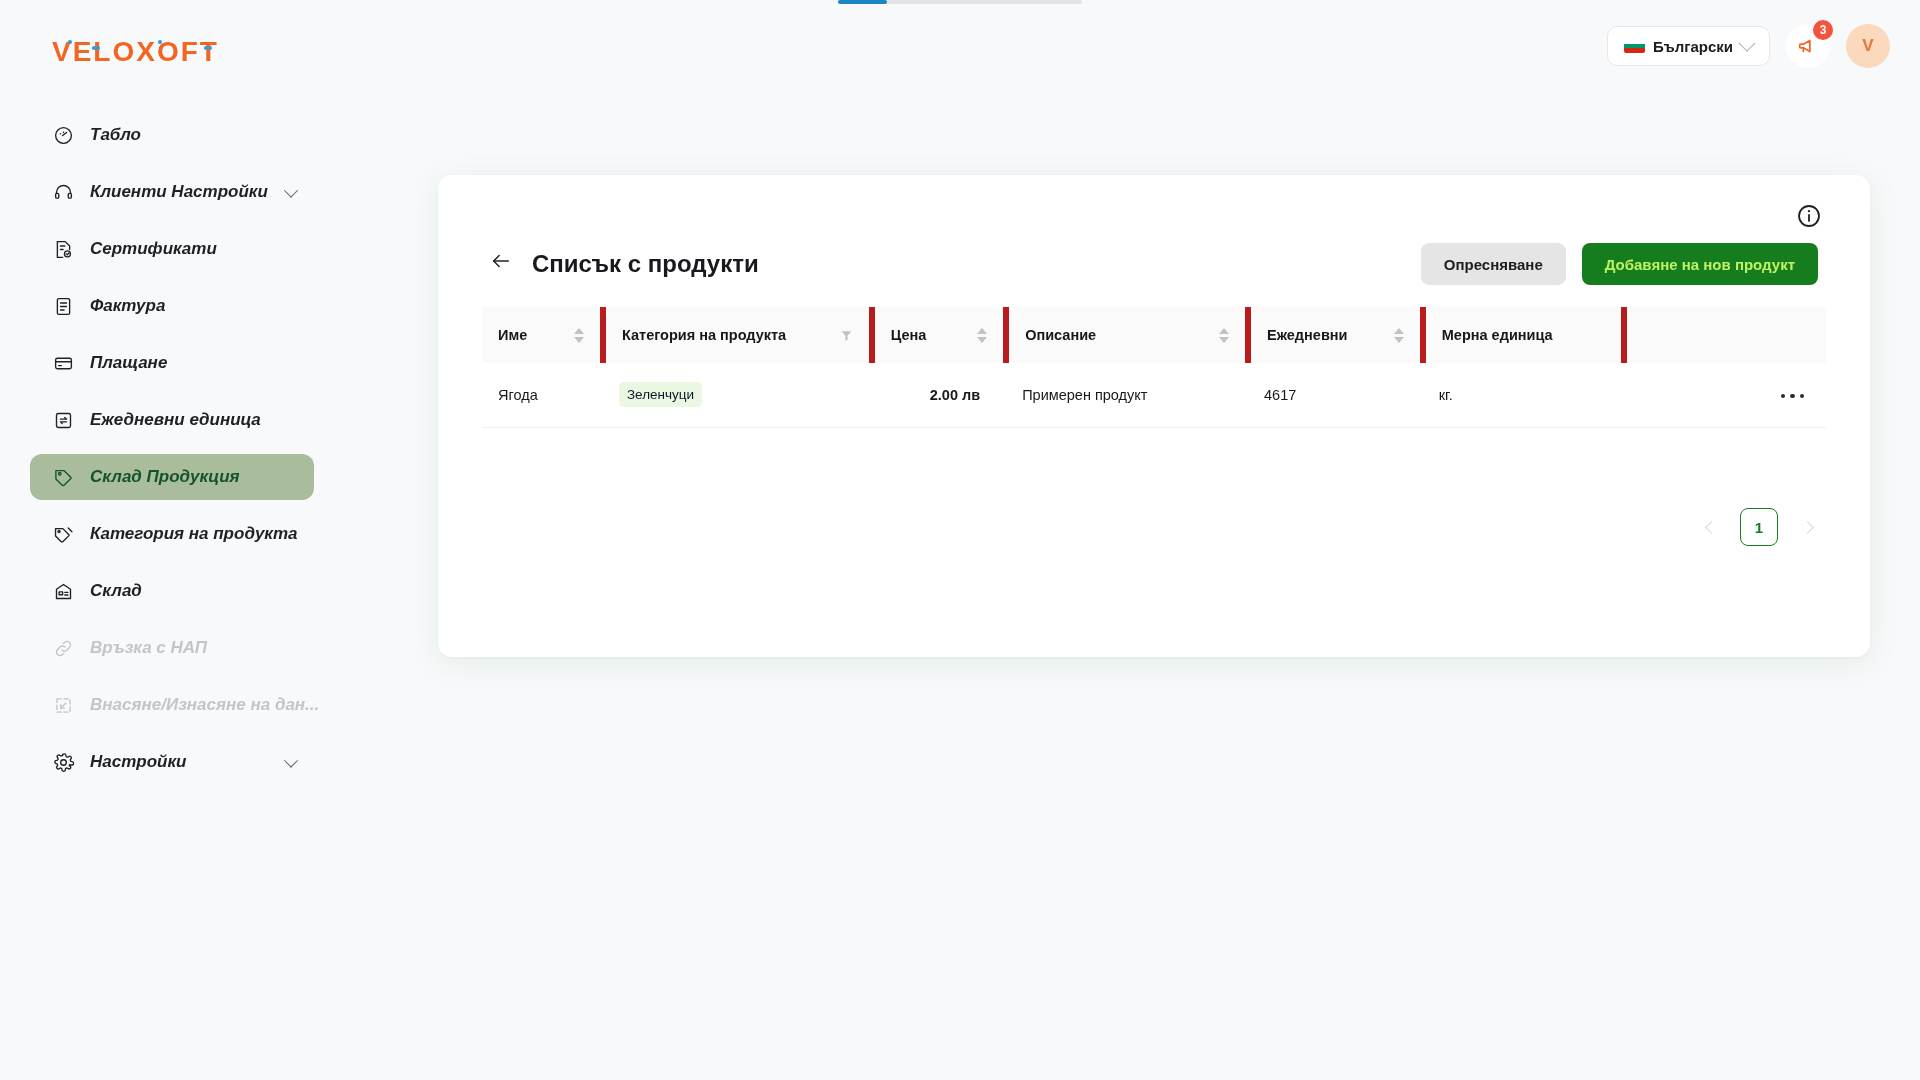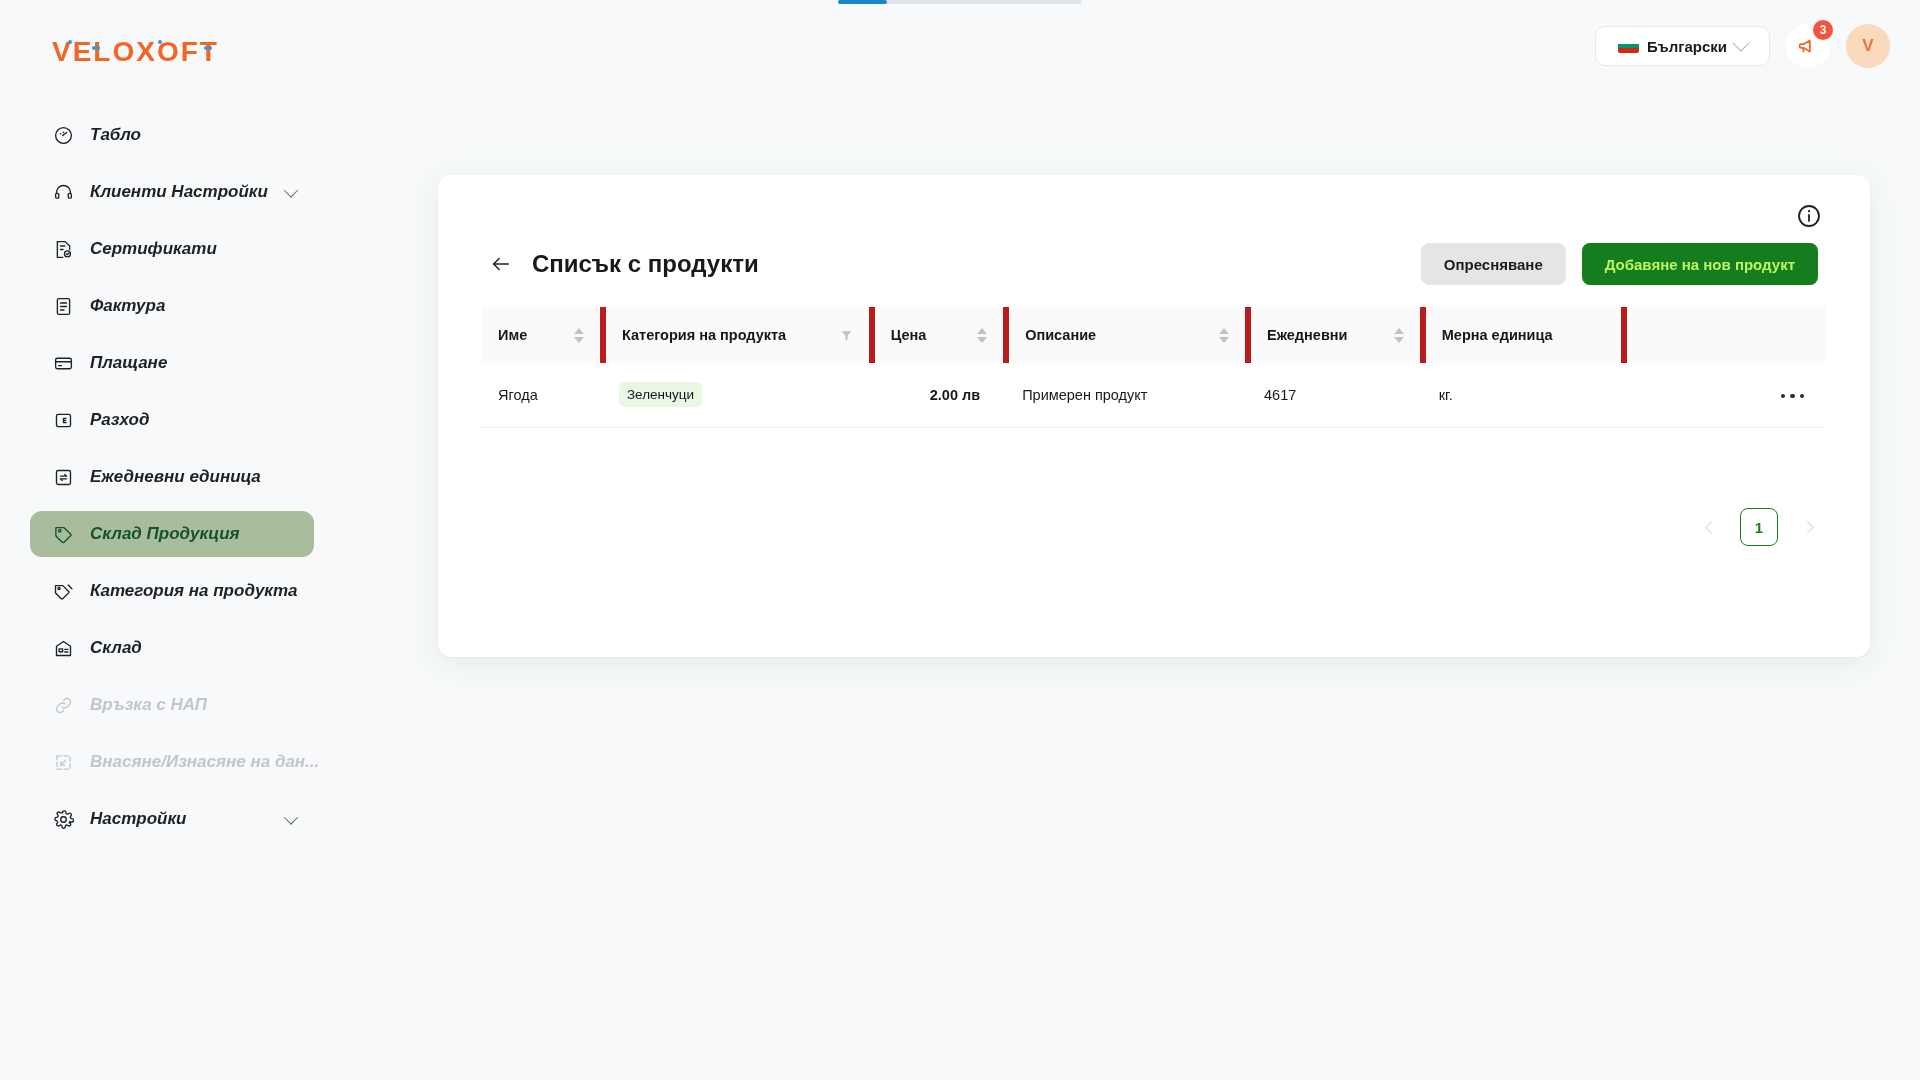--- a/index.html
+++ b/index.html
@@ -33,21 +33,21 @@
     position: absolute; width: 4px; height: 4px; border-radius: 50%;
     background: #2f9ae0;
   }
 
   #header-right {
     position: absolute; right: 30px; top: 24px;
     display: flex; align-items: center; gap: 16px;
   }
   #lang-select {
     display: flex; align-items: center; gap: 8px;
-    height: 40px; padding: 0 22px;
+    height: 40px; padding: 0 16px;
     background: #fff; border: 1px solid #e6e8ea; border-radius: 10px;
     cursor: pointer;
   }
   .flag-bg {
     width: 21px; height: 14px; border-radius: 2px; overflow: hidden;
     display: flex; flex-direction: column; flex: none;
   }
   .flag-bg i { display: block; height: 33.34%; }
   .flag-bg .w { background: #ffffff; }
   .flag-bg .g { background: #00966e; }
@@ -121,21 +121,21 @@
   }
   #info-icon {
     position: absolute; right: 48px; top: 28px;
     width: 26px; height: 26px; cursor: pointer;
   }
 
   #card-head {
     position: absolute; left: 52px; right: 52px; top: 68px;
     display: flex; align-items: center; justify-content: space-between;
   }
-  #title-group { display: flex; align-items: center; gap: 20px; }
+  #title-group { display: flex; gap: 20px; }
   #back-arrow { width: 22px; height: 22px; cursor: pointer; }
   #page-title { font-size: 24px; font-weight: 600; color: #17191c; }
 
   #head-actions { display: flex; align-items: center; gap: 16px; }
   .btn {
     height: 42px; padding: 0 22px; border-radius: 8px;
     font-size: 15px; font-weight: 600; cursor: pointer;
     display: flex; align-items: center; justify-content: center;
     border: 1px solid transparent; white-space: nowrap;
   }
@@ -292,30 +292,20 @@
     </div>
     <div class="nav-item">
       <span class="nav-icon">
         <svg width="21" height="21" viewBox="0 0 24 24" fill="none" stroke="currentColor" stroke-width="1.55" stroke-linecap="round" stroke-linejoin="round">
           <rect x="3" y="6" width="18" height="12" rx="2"></rect>
           <path d="M3 10h18"></path>
           <path d="M6.5 14.5h3"></path>
         </svg>
       </span>
       <span class="nav-label">Плащане</span>
-    </div>
-    <div class="nav-item">
-      <span class="nav-icon">
-        <svg width="21" height="21" viewBox="0 0 24 24" fill="none" stroke="currentColor" stroke-width="1.55" stroke-linecap="round" stroke-linejoin="round">
-          <rect x="4" y="5" width="16" height="14" rx="1.8"></rect>
-          <path d="M15 9.5h-3v5h3"></path>
-          <path d="M12 12h2.4"></path>
-        </svg>
-      </span>
-      <span class="nav-label">Разход</span>
     </div>
     <div class="nav-item">
       <span class="nav-icon">
         <svg width="21" height="21" viewBox="0 0 24 24" fill="none" stroke="currentColor" stroke-width="1.55" stroke-linecap="round" stroke-linejoin="round">
           <rect x="4" y="4" width="16" height="16" rx="2"></rect>
           <path d="M8.5 10.5h7l-2-2"></path>
           <path d="M15.5 13.5h-7l2 2"></path>
         </svg>
       </span>
       <span class="nav-label">Ежедневни единица</span>

